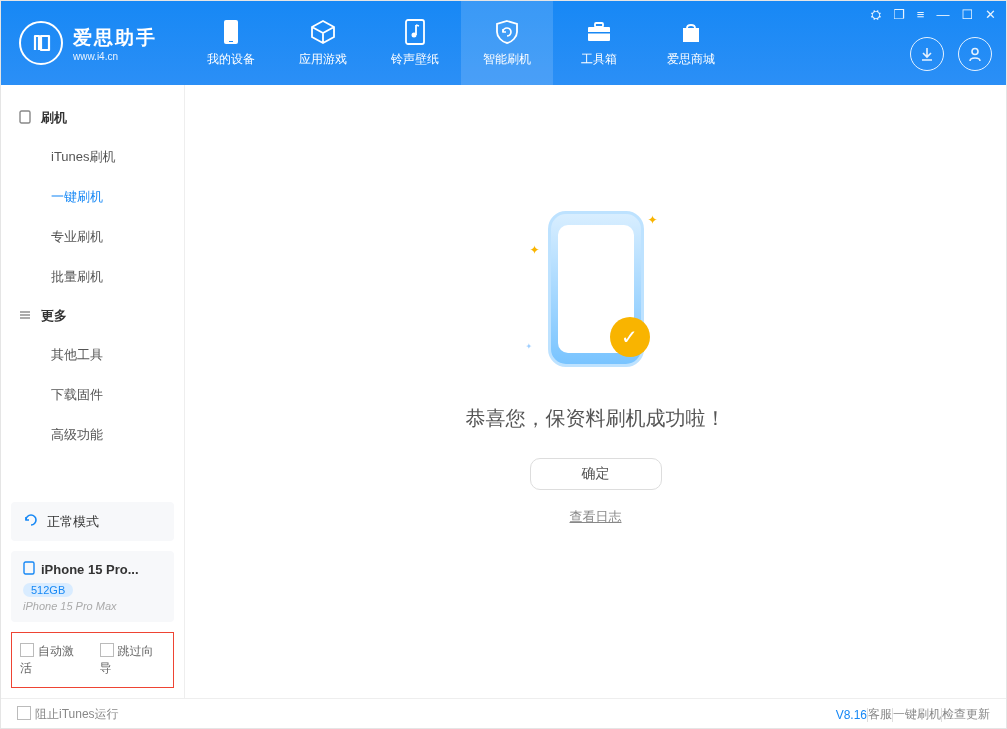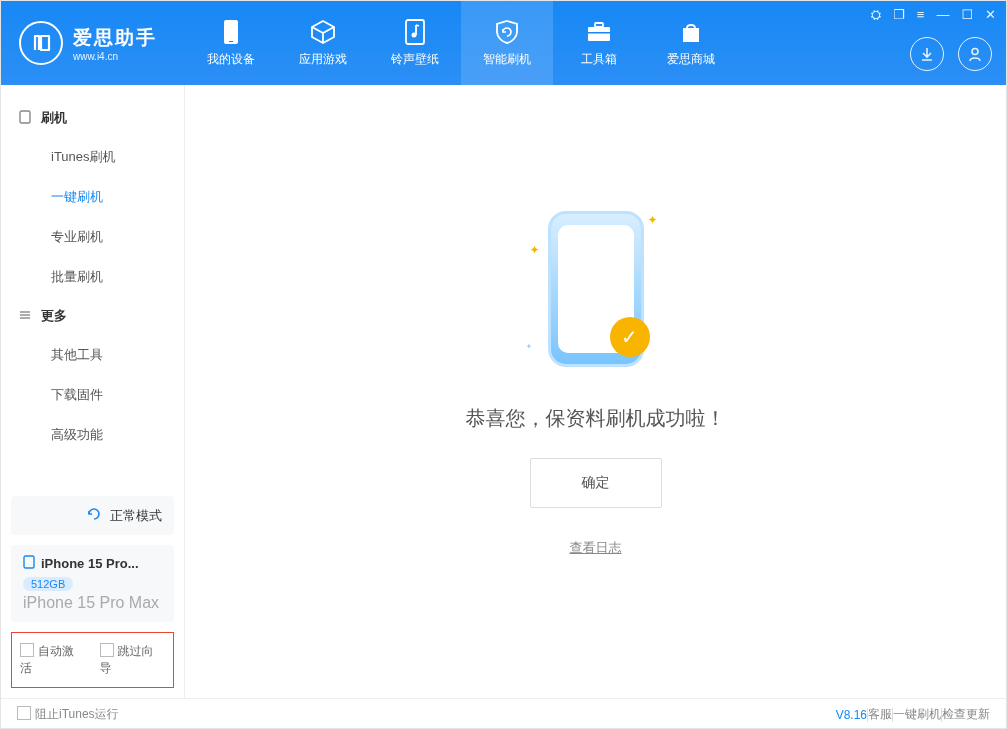--- a/index.html
+++ b/index.html
@@ -24,37 +24,37 @@
     .circ-btn { width: 34px; height: 34px; border: 1.5px solid #fff; border-radius: 50%; display:flex; align-items:center; justify-content:center; cursor: pointer; opacity: 0.88; }
 
     .body-area { display: flex; height: calc(729px - 84px - 32px); }
     .sidebar { width: 184px; border-right: 1px solid #eee; padding-top: 14px; display: flex; flex-direction: column; }
     .side-group { font-size: 13px; color: #333; font-weight: 600; padding: 10px 18px; display:flex; align-items:center; }
     .side-group .gicon { width: 14px; margin-right: 8px; color: #888; }
     .side-item { font-size: 13px; color: #555; padding: 11px 18px 11px 50px; cursor: pointer; }
     .side-item.active { color: #1788f5; }
 
     .side-bottom { margin-top: auto; padding: 10px; }
-    .mode-box { background: #f7f8fa; border-radius: 4px; padding: 10px 12px; display:flex; align-items:center; font-size: 13px; color:#333; margin-bottom: 10px; justify-content: flex-end; }
+    .mode-box { background: #f7f8fa; border-radius: 4px; padding: 10px 12px; display:flex; align-items:center; font-size: 13px; color:#333; margin-bottom: 10px; }
     .mode-box .refresh { color:#1788f5; margin-right:8px; }
     .device-box { background: #f7f8fa; border-radius:4px; padding: 10px 12px; font-size: 12px; }
     .device-box .d1 { font-weight:600; font-size:13px; color:#333; display:flex; align-items:center; }
     .device-box .storage { display:inline-block; background:#d9ecff; color:#1788f5; padding:1px 8px; border-radius:9px; font-size:11px; margin:5px 0 3px; }
-    .device-box .d3 { color:#aaa; font-size:16px; }
+    .device-box .d3 { color:#aaa; font-size:11px;font-style:italic; }
     .red-box { margin-top: 10px; border:1.5px solid #e43; padding: 10px 8px; display:flex; gap:14px; font-size:12px; color:#666; }
     .cb { width:14px; height:14px; border:1px solid #bbb; background:#fff; display:inline-block; margin-right:4px; vertical-align:-2px; cursor:pointer; }
 
     .main { flex: 1; display:flex; flex-direction:column; align-items:center; padding-top: 120px; }
     .phone-illus { width: 120px; height: 170px; position:relative; margin-bottom: 30px; }
     .pi-body { width: 96px; height: 156px; border-radius: 18px; background: linear-gradient(180deg,#d8eeff,#79c4ff); border: 3px solid #bde2ff; position:absolute; left:12px; top:6px; }
     .pi-screen { position:absolute; left: 22px; top: 20px; width: 76px; height: 128px; border-radius: 10px; background: #fff; }
     .badge { position:absolute; right: 6px; bottom: 18px; width: 40px; height:40px; background:#f9b400; border-radius:50%; display:flex; align-items:center; justify-content:center; color:#fff; font-size:20px; }
     .spark { position:absolute; color:#f9b400; font-size:12px; }
     .msg { font-size: 20px; color:#555; font-weight:500; margin-bottom: 26px; }
-    .ok-btn { width: 132px; height: 50px; border:1px solid #ddd; background:#fff; border-radius:2px; font-size:14px; color:#555; cursor:pointer; margin-bottom: 31px; }
+    .ok-btn { width: 132px; height: 32px; border:1px solid #ddd; background:#fff; border-radius:10px; font-size:14px; color:#555; cursor:pointer; margin-bottom: 18px; }
     .log-link { font-size:13px; color:#888; text-decoration: underline; cursor:pointer; }
 
     .footer { height: 32px; border-top:1px solid #eee; display:flex; align-items:center; padding: 0 16px; font-size:12px; color:#888; }
     .footer .left { display:flex; align-items:center; }
     .footer .right { margin-left:auto; display:flex; align-items:center; }
     .footer .right a { color:#888; cursor:pointer; }
     .footer .div { width:1px; height:14px; background:#ddd; }
   </style>
 </head>
 <body>

